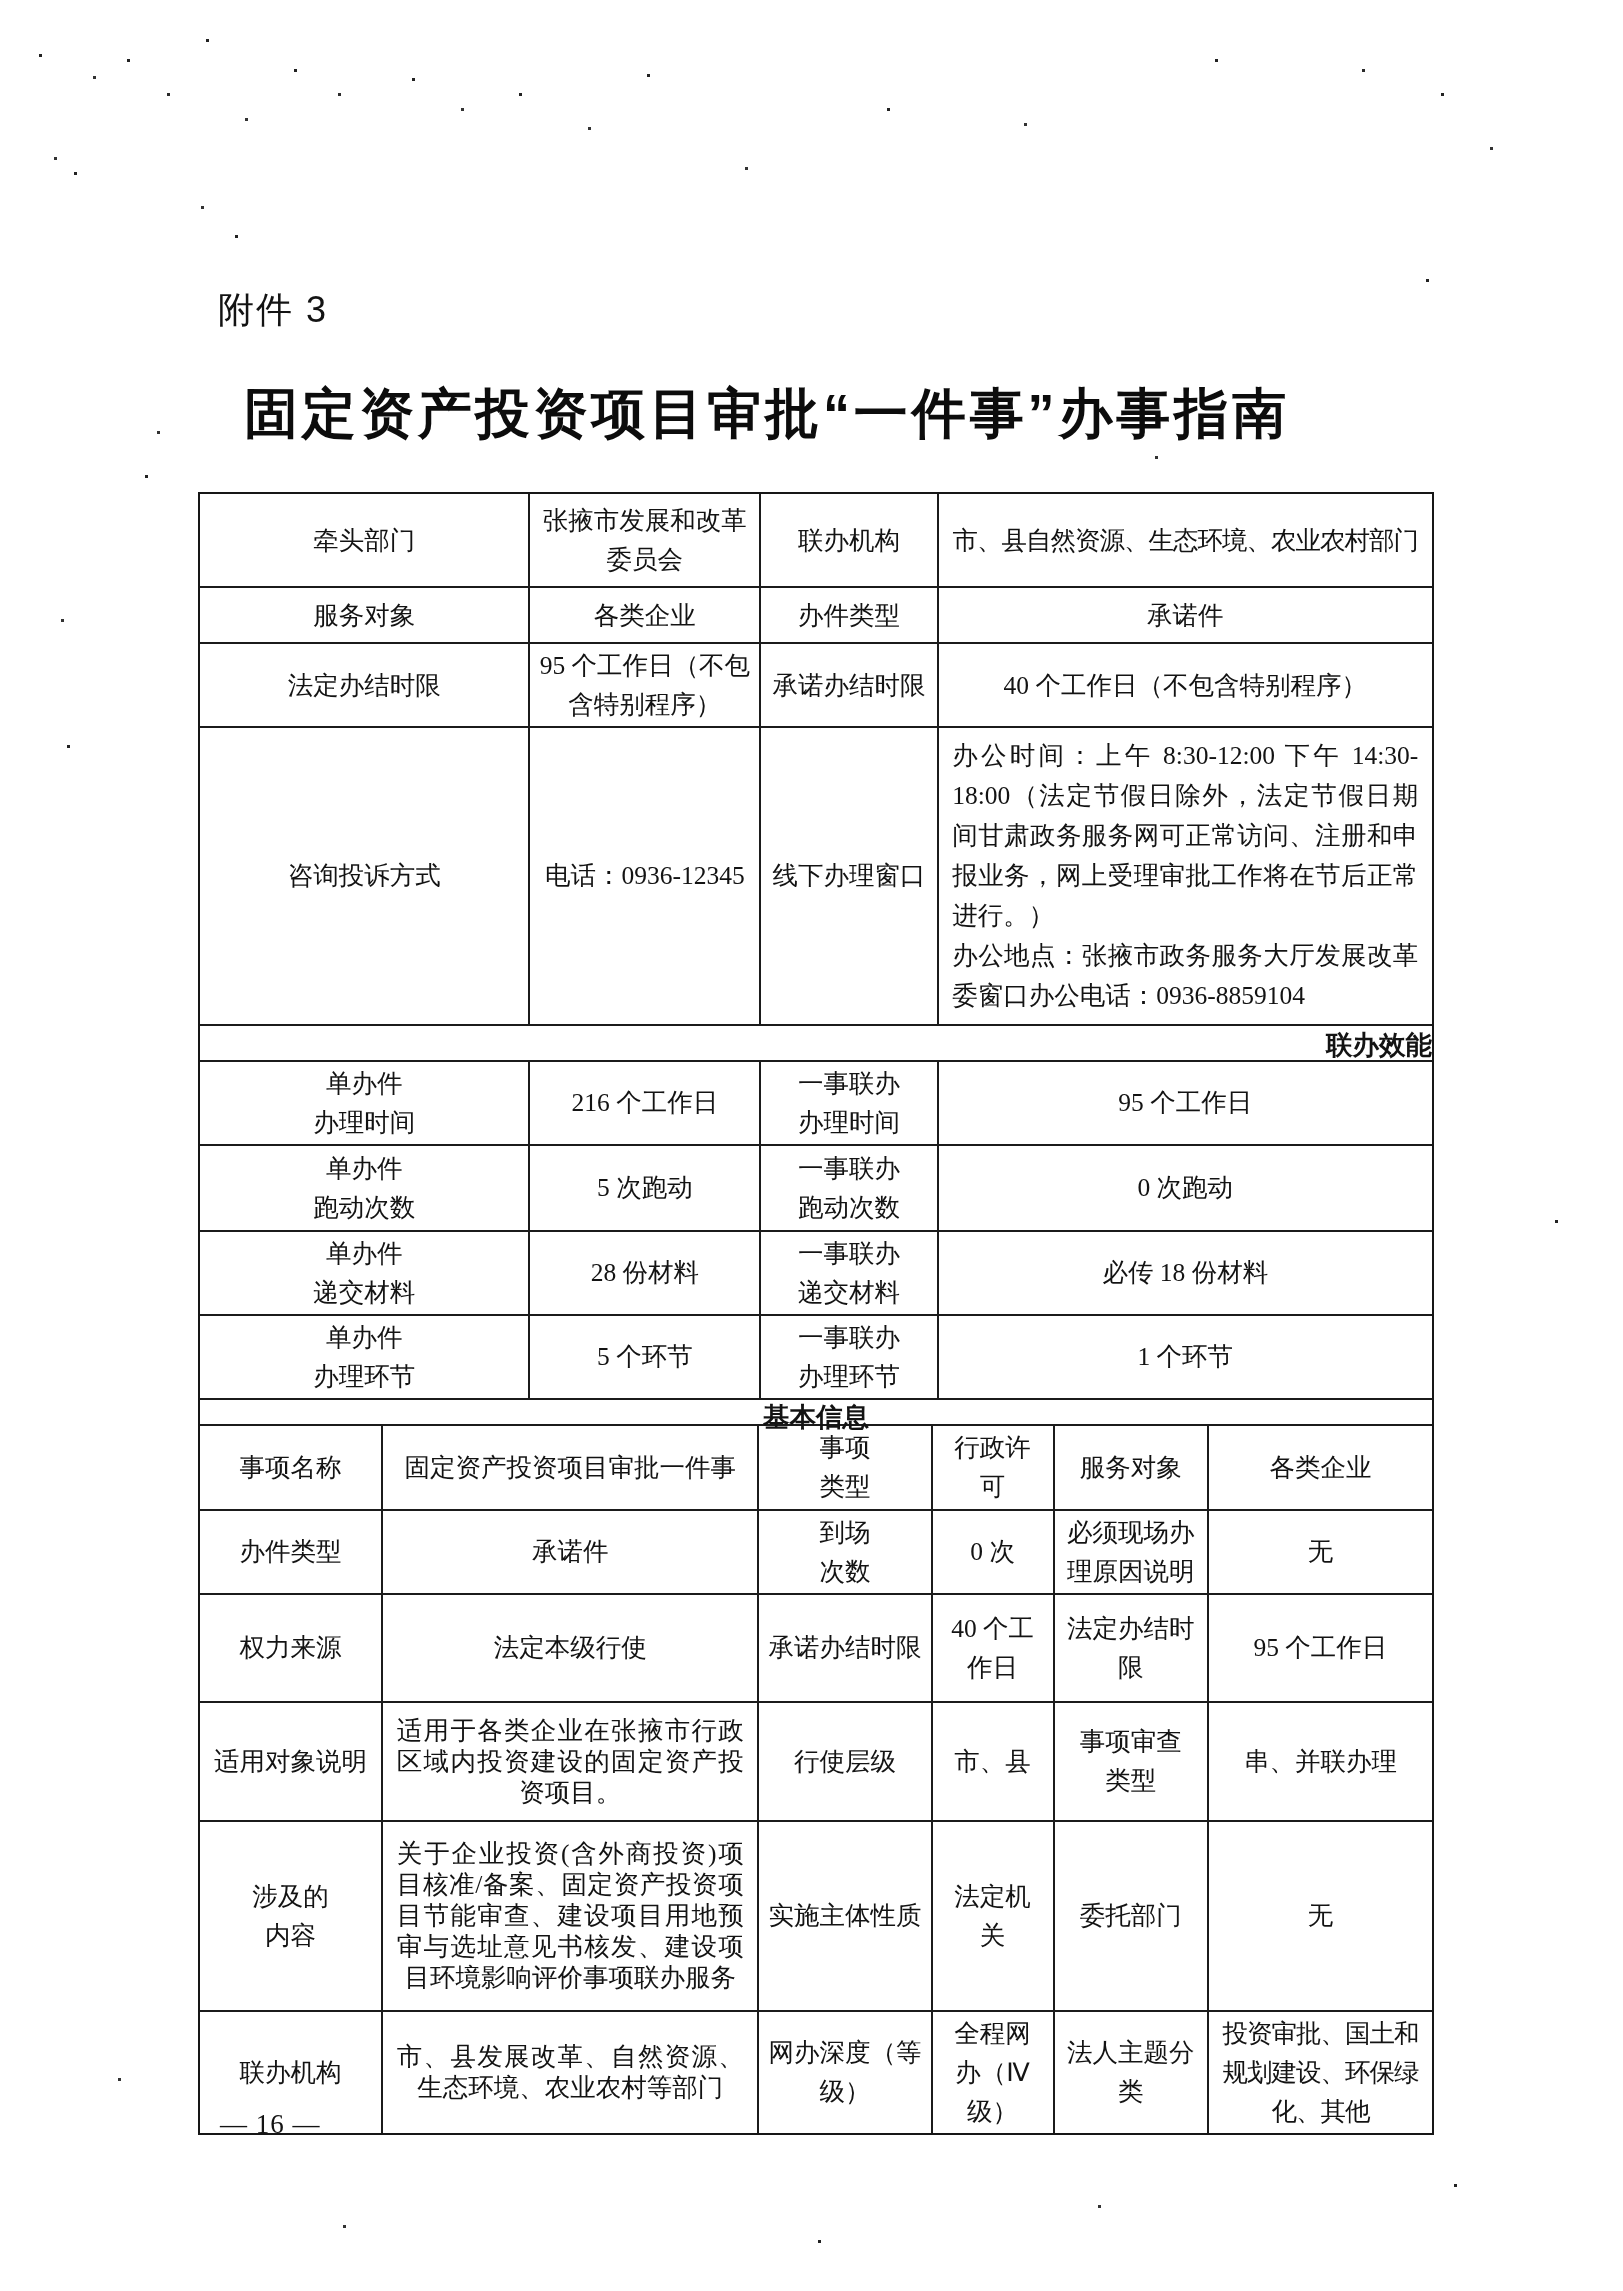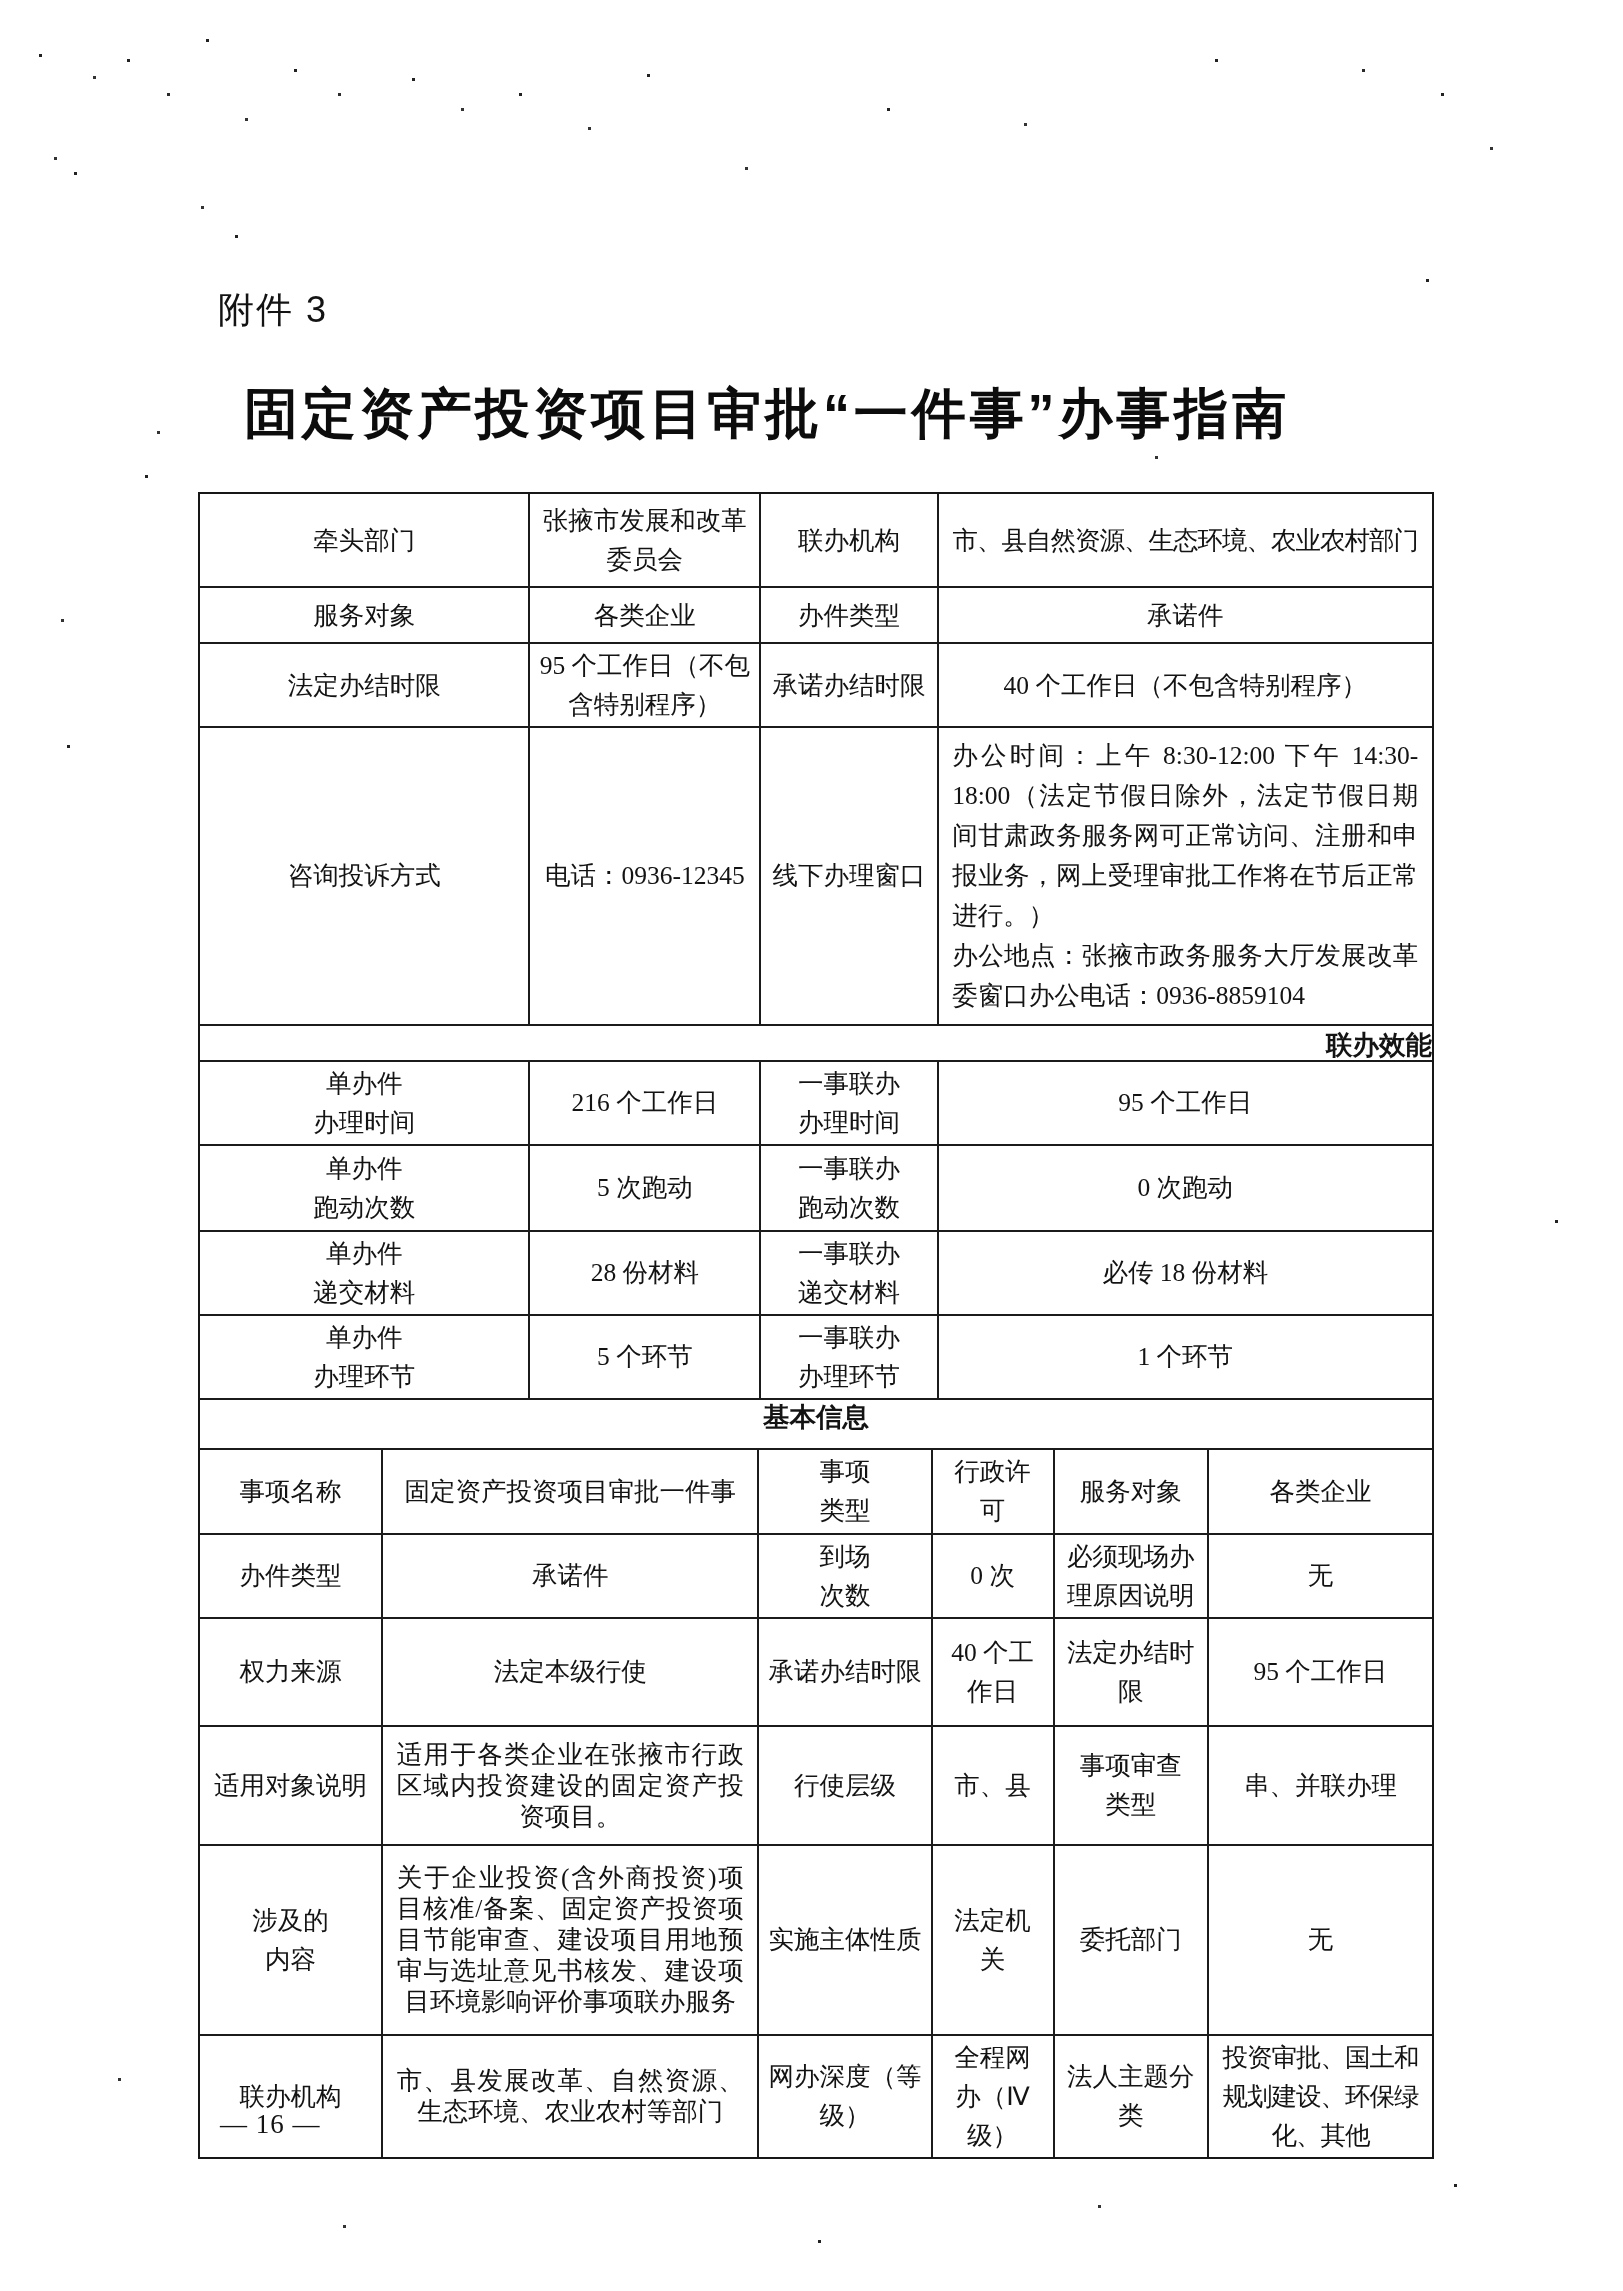--- a/index.html
+++ b/index.html
@@ -55,21 +55,21 @@
     overflow: hidden;
   }
   td:last-child { border-right: none; }
   table.t-last tr:last-child td { border-bottom: none; }
   .section-header {
     box-sizing: border-box;
     border-bottom: 2.9px solid #1b1b1b;
     text-align: center; font-weight: bold; font-size: 26.5px;
   }
   .sh1 { height: 36px; line-height: 39px; text-align: right; }
-  .sh2 { height: 50px; line-height: 35px; }
+  .sh2 { height: 26px; line-height: 35px; }
   
   .rh95  td { height: 93px; }  .rh57  td { height: 56px; }
   .rh85  td { height: 83px; }  .rh246 td { height: 241px; }
   .rh88  td { height: 86px; }  .rh84  td { height: 82px; }
   .rh86  td { height: 84px; }  .rh110 td { height: 108px; }
   .rh121 td { height: 119px; } .rh194 td { height: 190px; }
   .rh123 td { height: 121px; }
   
   td.jl { text-align: justify; text-align-last: left; padding: 7.8px 13.7px; line-height: 40px; }
   td.jc { text-align: justify; text-align-last: center; padding: 5.9px 13.7px; line-height: 31px; }

